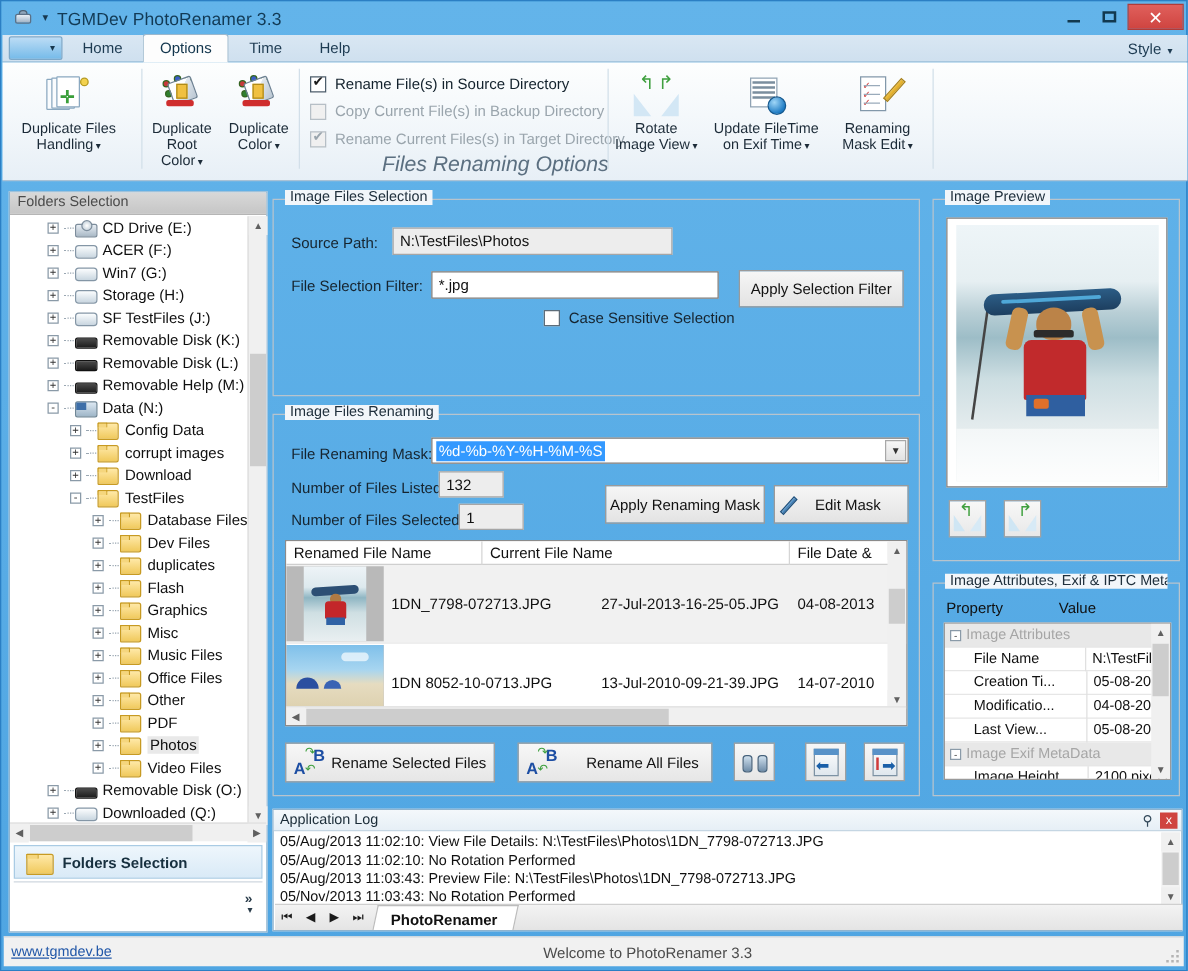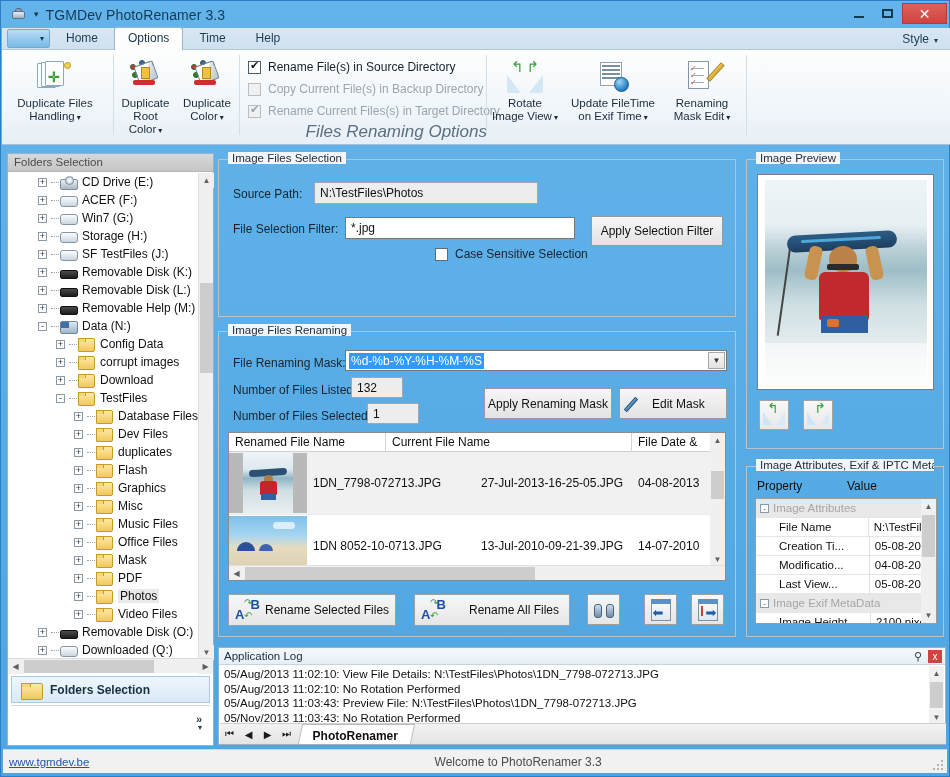--- a/index.html
+++ b/index.html
@@ -786,21 +786,21 @@
         <div class="tnode" style="padding-left: 66px;">
           <span class="exp">+</span>
           <span class="guide"></span>
           <span class="ico-folder"></span>
           <span class="tlabel">Office Files</span>
         </div>
         <div class="tnode" style="padding-left: 66px;">
           <span class="exp">+</span>
           <span class="guide"></span>
           <span class="ico-folder"></span>
-          <span class="tlabel">Mask</span>
+          <span class="tlabel">Other</span>
         </div>
         <div class="tnode" style="padding-left: 66px;">
           <span class="exp">+</span>
           <span class="guide"></span>
           <span class="ico-folder"></span>
           <span class="tlabel">PDF</span>
         </div>
         <div class="tnode" style="padding-left: 66px;">
           <span class="exp">+</span>
           <span class="guide"></span>

